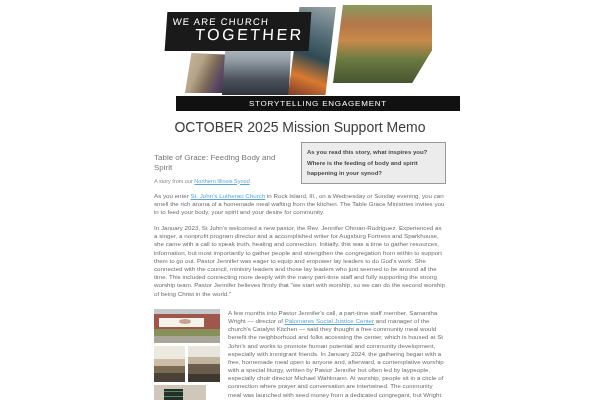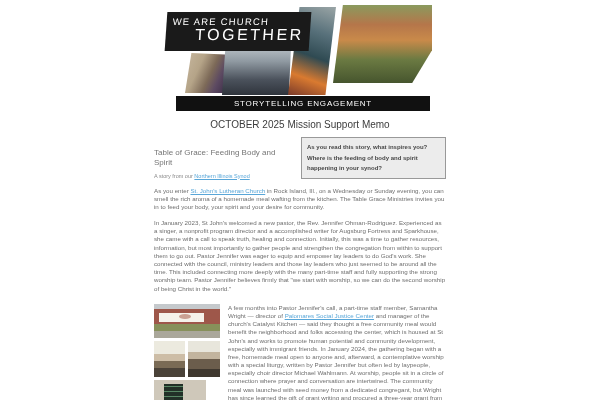--- a/index.html
+++ b/index.html
@@ -21,25 +21,25 @@
     clip-path:polygon(24% 0,100% 0,78% 100%,0 100%); }
   .photo-hillside { left:179px; top:0; width:99px; height:78px;
     background:linear-gradient(180deg,#8a9a5e 0%,#b5764a 25%,#c98a4a 45%,#6b7a42 70%,#46552e 100%);
     clip-path:polygon(10% 0,100% 0,100% 58%,80% 100%,0 100%); }
   .logo { position:absolute; left:12px; top:7px; width:144px; height:39px;
     background:#1a1a1a; transform:skewX(-4deg); z-index:5; padding:4px 6px 0 6px; }
   .logo-line1 { color:#fff; font-size:9.5px; letter-spacing:1.2px; white-space:nowrap; }
   .logo-line2 { color:#fff; font-size:16px; letter-spacing:2.5px; text-align:right; margin-top:-1px; white-space:nowrap; }
 
   
-  .banner { margin:3px 0 0 22px; width:254px; height:15px; background:#111;
+  .banner { margin:3px 0 0 22px; width:284px; height:15px; background:#111;
     color:#fff; font-size:8px; letter-spacing:0.8px; text-align:center; line-height:15px; }
 
   
-  .memo-title { margin-top:8px; text-align:center; font-size:10px; color:#3c3c3c; }
+  .memo-title { margin-top:8px; text-align:center; font-size:14px; color:#3c3c3c; }
 
   
   .story-row { display:flex; margin-top:7px; gap:9px; align-items:flex-end; }
   .story-left { width:138px; flex:none; }
   .story-title { font-size:8px; color:#757575; line-height:1.3; }
   .story-source { margin-top:4px; font-size:5.5px; color:#8a8a8a; }
   .question-box { flex:1; border:1px solid #999; background:#ececec; padding:4px 5px; }
   .question-line { font-size:6px; font-weight:bold; color:#474747; line-height:1.75; }
 
   

